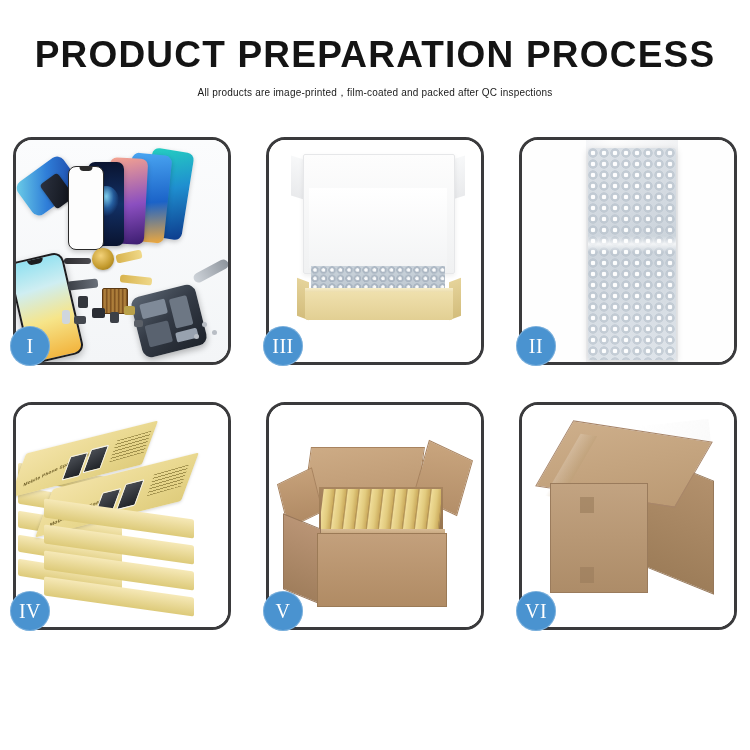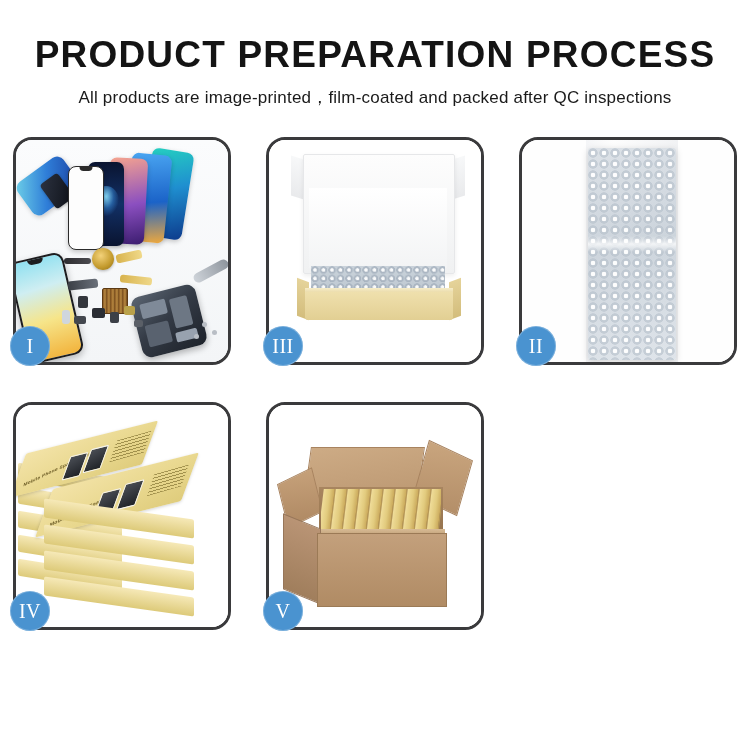--- a/index.html
+++ b/index.html
@@ -16,21 +16,21 @@
   .header{position:absolute;left:0;top:0;width:750px;text-align:center;}
   .title{
     margin:0;padding-top:36px;
     font-size:37px;font-weight:700;letter-spacing:1.2px;
     color:#141414;line-height:1.05;
     font-family:"Liberation Sans", sans-serif;
     white-space:nowrap;
   }
   .subtitle{
     margin:0;padding-top:11px;
-    font-size:17px;font-weight:400;letter-spacing:.2px;
+    font-size:10px;font-weight:400;letter-spacing:.2px;
     color:#1a1a1a;white-space:nowrap;
   }
 
   
   .grid{
     position:absolute;left:13px;top:137px;
     width:724px;height:548px;
     display:grid;
     grid-template-columns:218px 218px 218px;
     grid-template-rows:228px 228px;
@@ -375,15 +375,29 @@
             <div class="g" style="left:108px;"></div>
           </div>
           <div class="c-rim"></div>
           <div class="c-left"></div>
           <div class="c-front"></div>
         </div>
       </div>
       <div class="badge">V</div>
     </div>
 
+    <div class="cell">
+      <div class="frame">
+        <div class="photo p6">
+          <div class="v-wrap"></div>
+          <div class="v-right2"></div>
+          <div class="v-top"></div>
+          <div class="v-tape"></div>
+          <div class="v-front"></div>
+          <div class="v-seam"></div>
+          <div class="v-seam2"></div>
+        </div>
+      </div>
+      <div class="badge">VI</div>
+    </div>
 
   </div>
 </div>
 
 </body></html>

